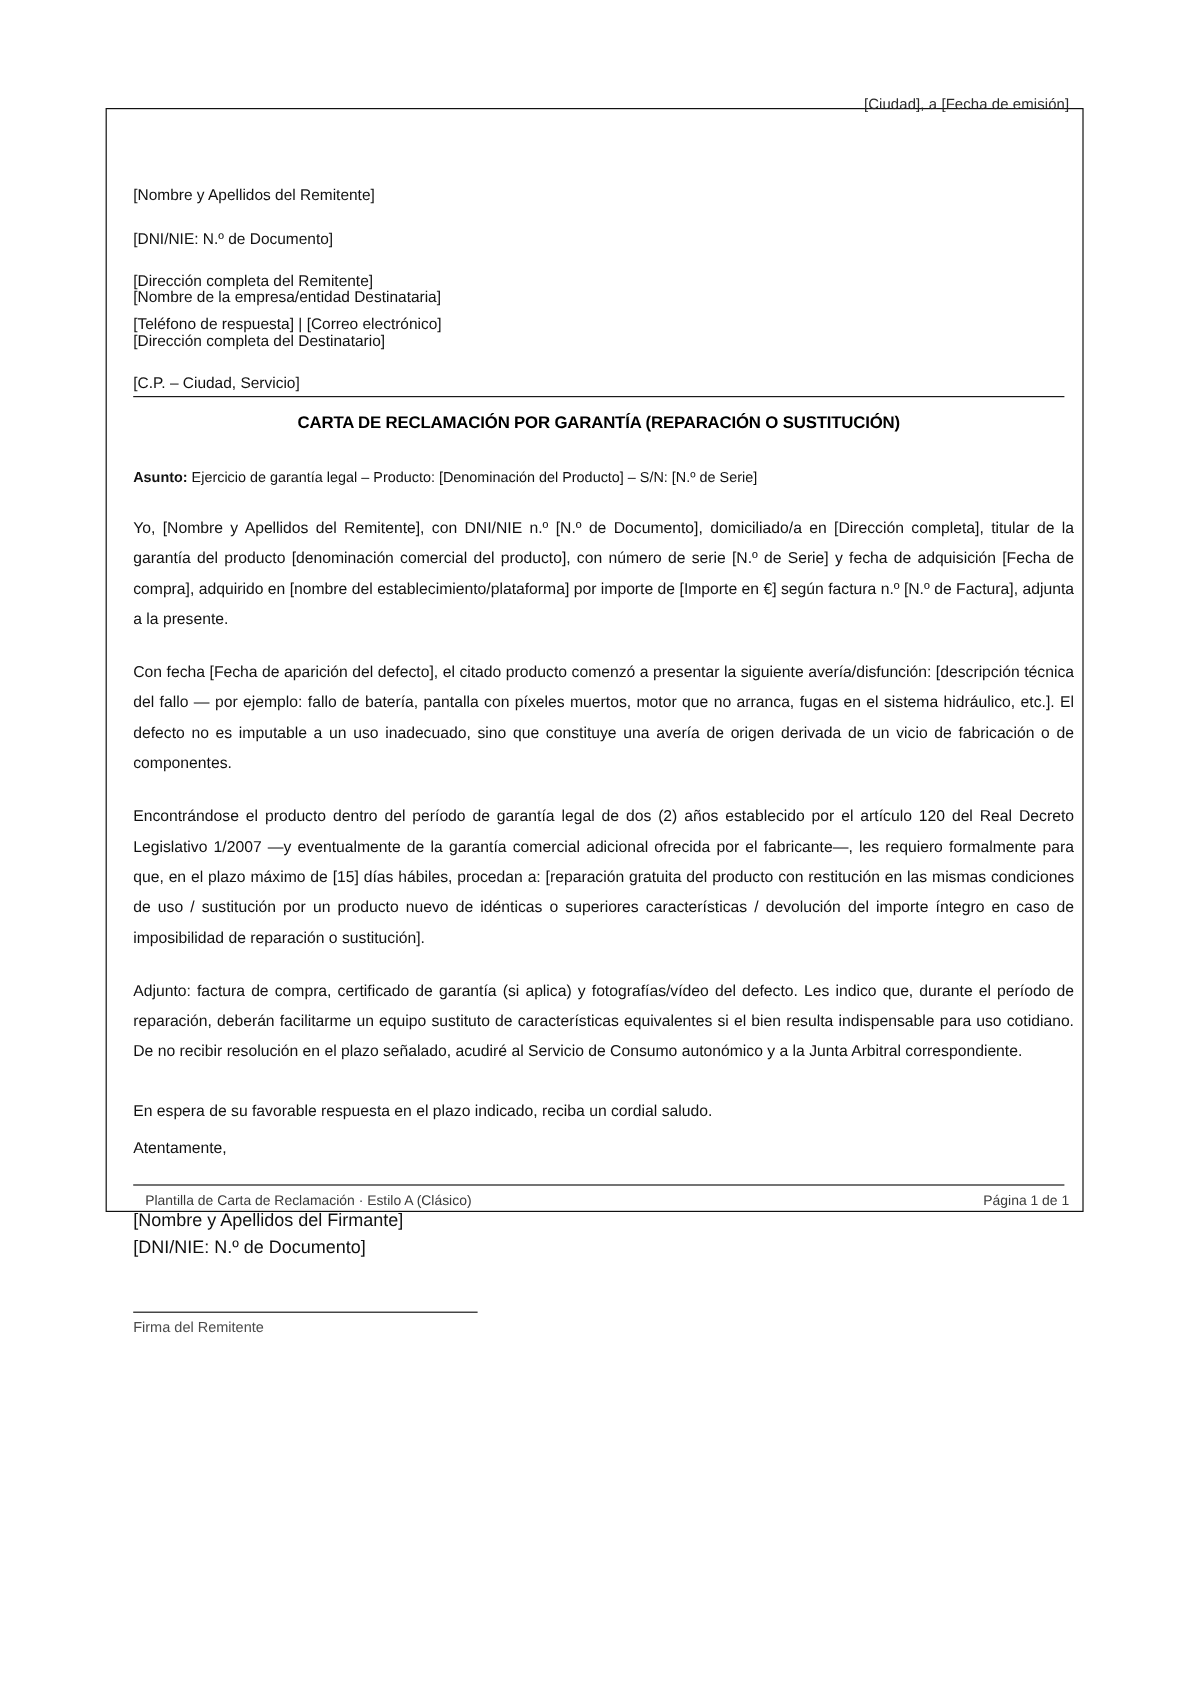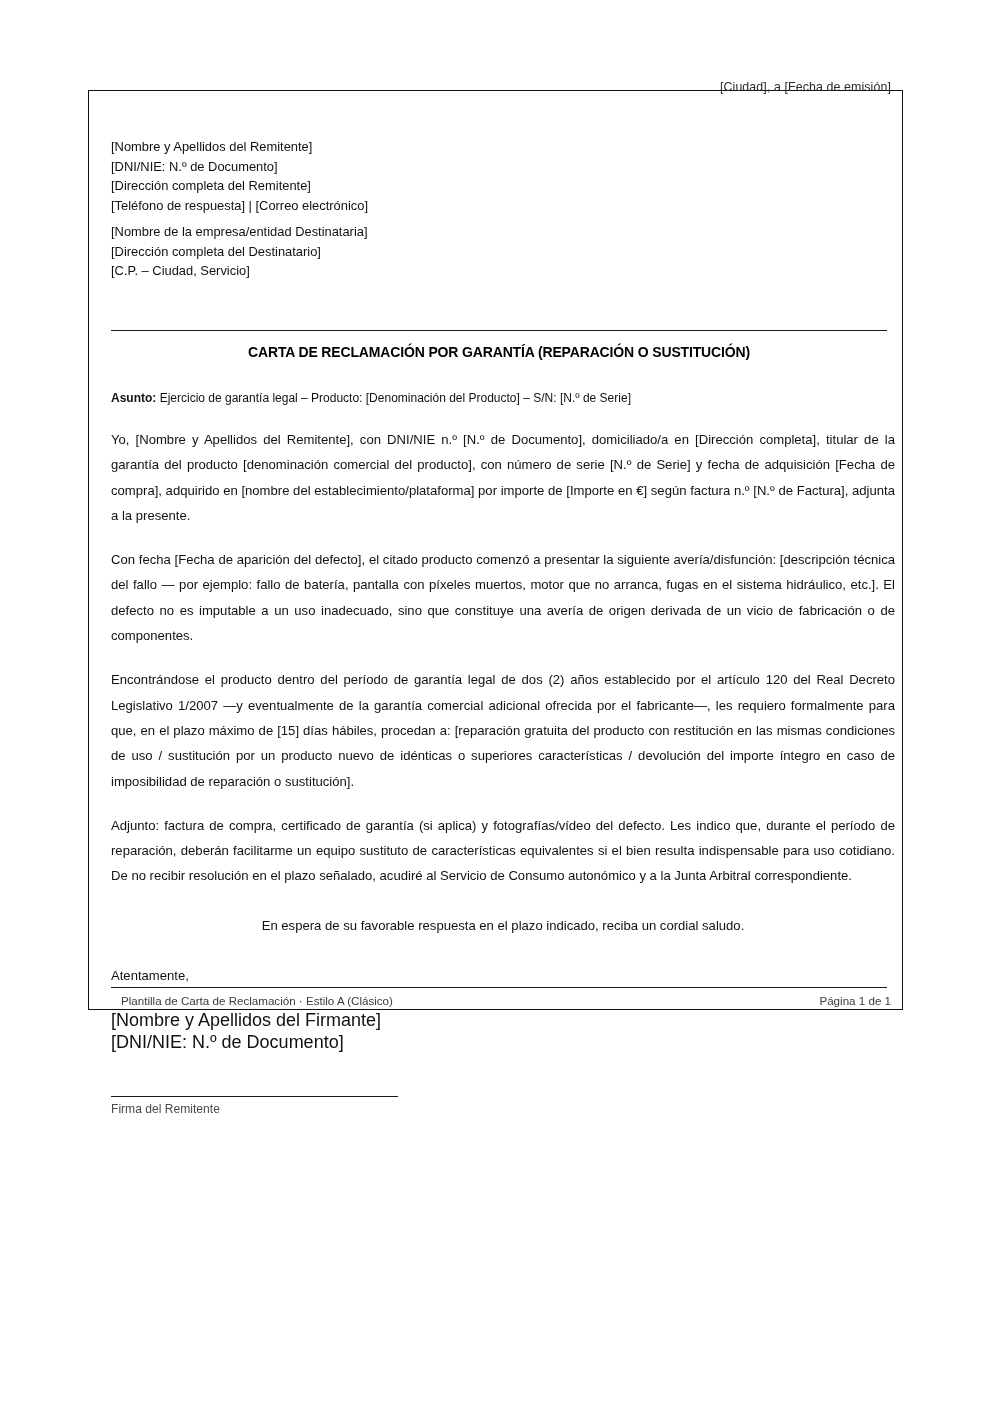--- a/index.html
+++ b/index.html
@@ -52,21 +52,21 @@
   .addr-block {
     position: absolute;
     left: 9px;
     font-size: 12.9px;
     line-height: 19.6px;
     color: #111111;
     white-space: nowrap;
   }
   .addr-sender { top: 46px; }
   .addr-recipient { top: 131px; }
-  .addr-block div { white-space: nowrap; }
+  .addr-block div { white-space: nowrap; margin-top: 16px; }
 
   
   .title-rule {
     position: absolute;
     left: 9px;
     top: 239px;
     width: 776px;
     height: 0;
     border-top: 1.7px solid #1a1a1a;
   }
@@ -108,21 +108,21 @@
     font-size: 13.1px;
     line-height: 25.3px;
     text-align: justify;
     text-justify: inter-word;
     color: #111111;
   }
   p.para.flush { text-align: left; }
 
   
   .signer-block {
-    font-size: 18px;
+    font-size: 15px;
     line-height: 21.5px;
     color: #111111;
     margin: 0;
     padding-top: 22px;
   }
   .signer-block div { white-space: nowrap; }
 
   
   .sig-wrap { padding-top: 43px; }
   .sig-rule {
@@ -183,23 +183,23 @@
     <div class="subject">
       <b>Asunto:</b><span> Ejercicio de garantía legal – Producto: [Denominación del Producto] – S/N: [N.º de Serie]</span>
     </div>
 
     <div class="body-area">
       <p class="para">Yo, [Nombre y Apellidos del Remitente], con DNI/NIE n.º [N.º de Documento], domiciliado/a en [Dirección completa], titular de la garantía del producto [denominación comercial del producto], con número de serie [N.º de Serie] y fecha de adquisición [Fecha de compra], adquirido en [nombre del establecimiento/plataforma] por importe de [Importe en €] según factura n.º [N.º de Factura], adjunta a la presente.</p>
       <p class="para">Con fecha [Fecha de aparición del defecto], el citado producto comenzó a presentar la siguiente avería/disfunción: [descripción técnica del fallo — por ejemplo: fallo de batería, pantalla con píxeles muertos, motor que no arranca, fugas en el sistema hidráulico, etc.]. El defecto no es imputable a un uso inadecuado, sino que constituye una avería de origen derivada de un vicio de fabricación o de componentes.</p>
       <p class="para">Encontrándose el producto dentro del período de garantía legal de dos (2) años establecido por el artículo 120 del Real Decreto Legislativo 1/2007 —y eventualmente de la garantía comercial adicional ofrecida por el fabricante—, les requiero formalmente para que, en el plazo máximo de [15] días hábiles, procedan a: [reparación gratuita del producto con restitución en las mismas condiciones de uso / sustitución por un producto nuevo de idénticas o superiores características / devolución del importe íntegro en caso de imposibilidad de reparación o sustitución].</p>
       <p class="para">Adjunto: factura de compra, certificado de garantía (si aplica) y fotografías/vídeo del defecto. Les indico que, durante el período de reparación, deberán facilitarme un equipo sustituto de características equivalentes si el bien resulta indispensable para uso cotidiano. De no recibir resolución en el plazo señalado, acudiré al Servicio de Consumo autonómico y a la Junta Arbitral correspondiente.</p>
 
-      <p class="para flush" style="margin-top:24px;margin-bottom:25px;text-align:center;">En espera de su favorable respuesta en el plazo indicado, reciba un cordial saludo.</p>
-
-      <p class="para flush" style="margin-bottom:0;">Atentamente,</p>
+      <p class="para flush" style="margin-top:24px;margin-bottom:6px;">En espera de su favorable respuesta en el plazo indicado, reciba un cordial saludo.</p>
+
+      <p class="para flush" style="margin-bottom:16px;">Atentamente,</p>
 
       <div class="signer-block">
         <div>[Nombre y Apellidos del Firmante]</div>
         <div>[DNI/NIE: N.º de Documento]</div>
       </div>
 
       <div class="sig-wrap">
         <div class="sig-rule"></div>
         <div class="sig-caption">Firma del Remitente</div>
       </div>

